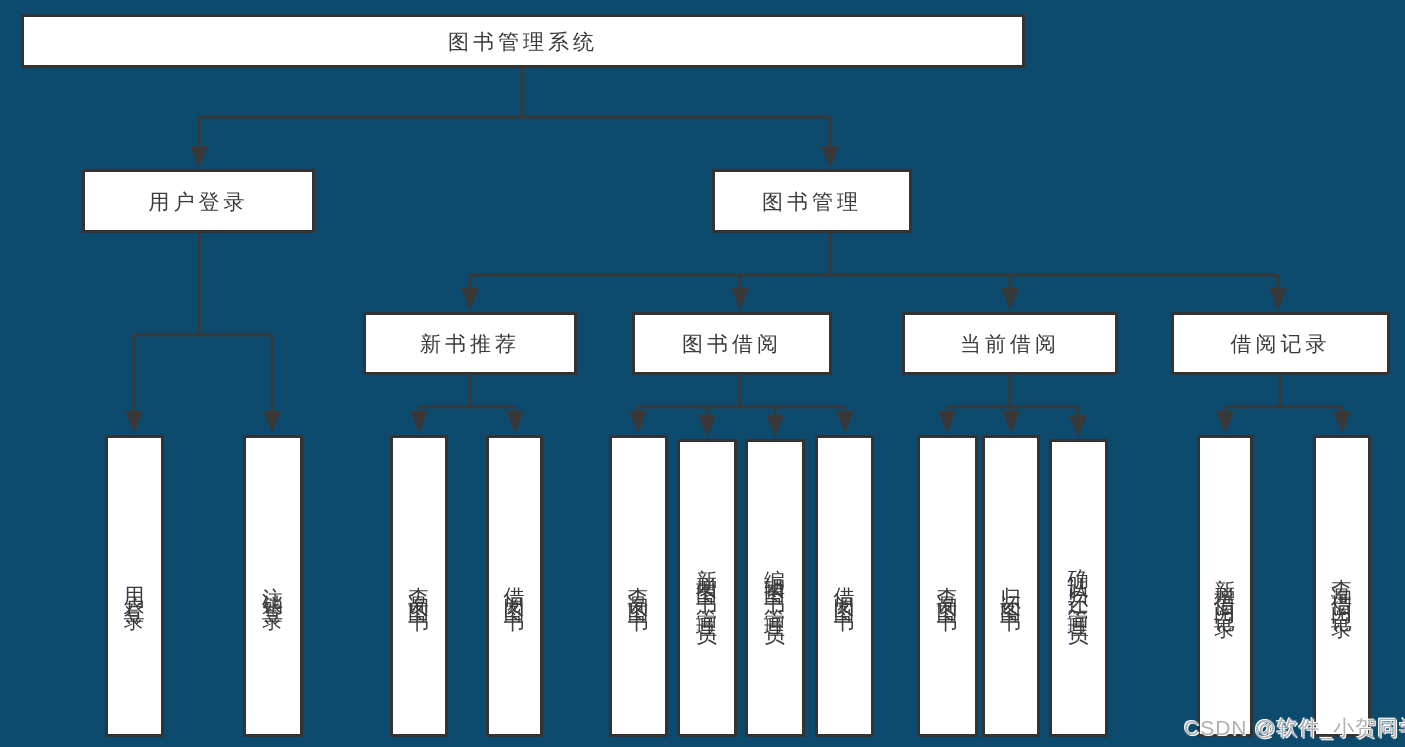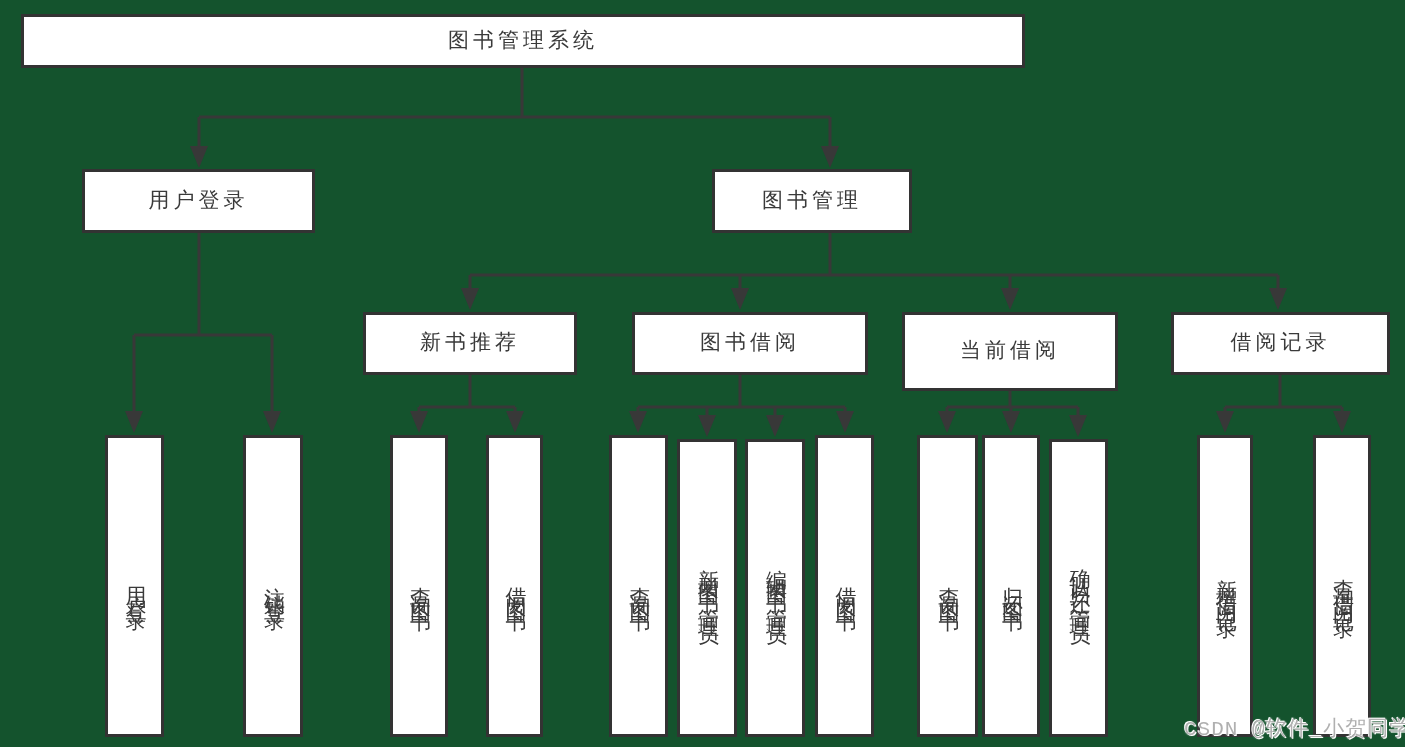--- a/index.html
+++ b/index.html
@@ -1,18 +1,18 @@
 <!DOCTYPE html>
 <html><head>
 <meta charset="utf-8">
 <style>
   html,body{margin:0;padding:0;background:#ffffff;}
   .stage{
-    position:relative;width:1405px;height:747px;background:#14532d;overflow:hidden;
-    font-family:Liberation Mono, monospace;
+    position:relative;width:1405px;height:747px;background:#0c4a6e;overflow:hidden;
+    font-family:Liberation Sans, sans-serif;
   }
   .connectors{position:absolute;left:0;top:0;width:1405px;height:747px;}
   .node{
     position:absolute;box-sizing:border-box;border:3px solid #333333;background:#ffffff;
     display:flex;align-items:center;justify-content:center;z-index:2;
   }
   .hlabel{
     font-size:21px;color:#3a3a3a;letter-spacing:4px;white-space:nowrap;line-height:1;
   }
   .vlabel{
@@ -61,24 +61,24 @@
   <div class="node" style="left:82px;top:169px;width:233px;height:64px">
     <span class="hlabel">用户登录</span>
   </div>
   <div class="node" style="left:712px;top:169px;width:200px;height:64px">
     <span class="hlabel">图书管理</span>
   </div>
 
   <div class="node" style="left:363px;top:312px;width:214px;height:63px">
     <span class="hlabel">新书推荐</span>
   </div>
-  <div class="node" style="left:632px;top:312px;width:236px;height:63px">
+  <div class="node" style="left:632px;top:312px;width:200px;height:63px">
     <span class="hlabel">图书借阅</span>
   </div>
-  <div class="node" style="left:902px;top:312px;width:216px;height:79px">
+  <div class="node" style="left:902px;top:312px;width:216px;height:63px">
     <span class="hlabel">当前借阅</span>
   </div>
   <div class="node" style="left:1171px;top:312px;width:219px;height:63px">
     <span class="hlabel">借阅记录</span>
   </div>
 
   <div class="node" style="left:105px;top:435px;width:59px;height:302px">
     <span class="vlabel">用户登录</span>
   </div>
   <div class="node" style="left:243px;top:435px;width:60px;height:302px">

